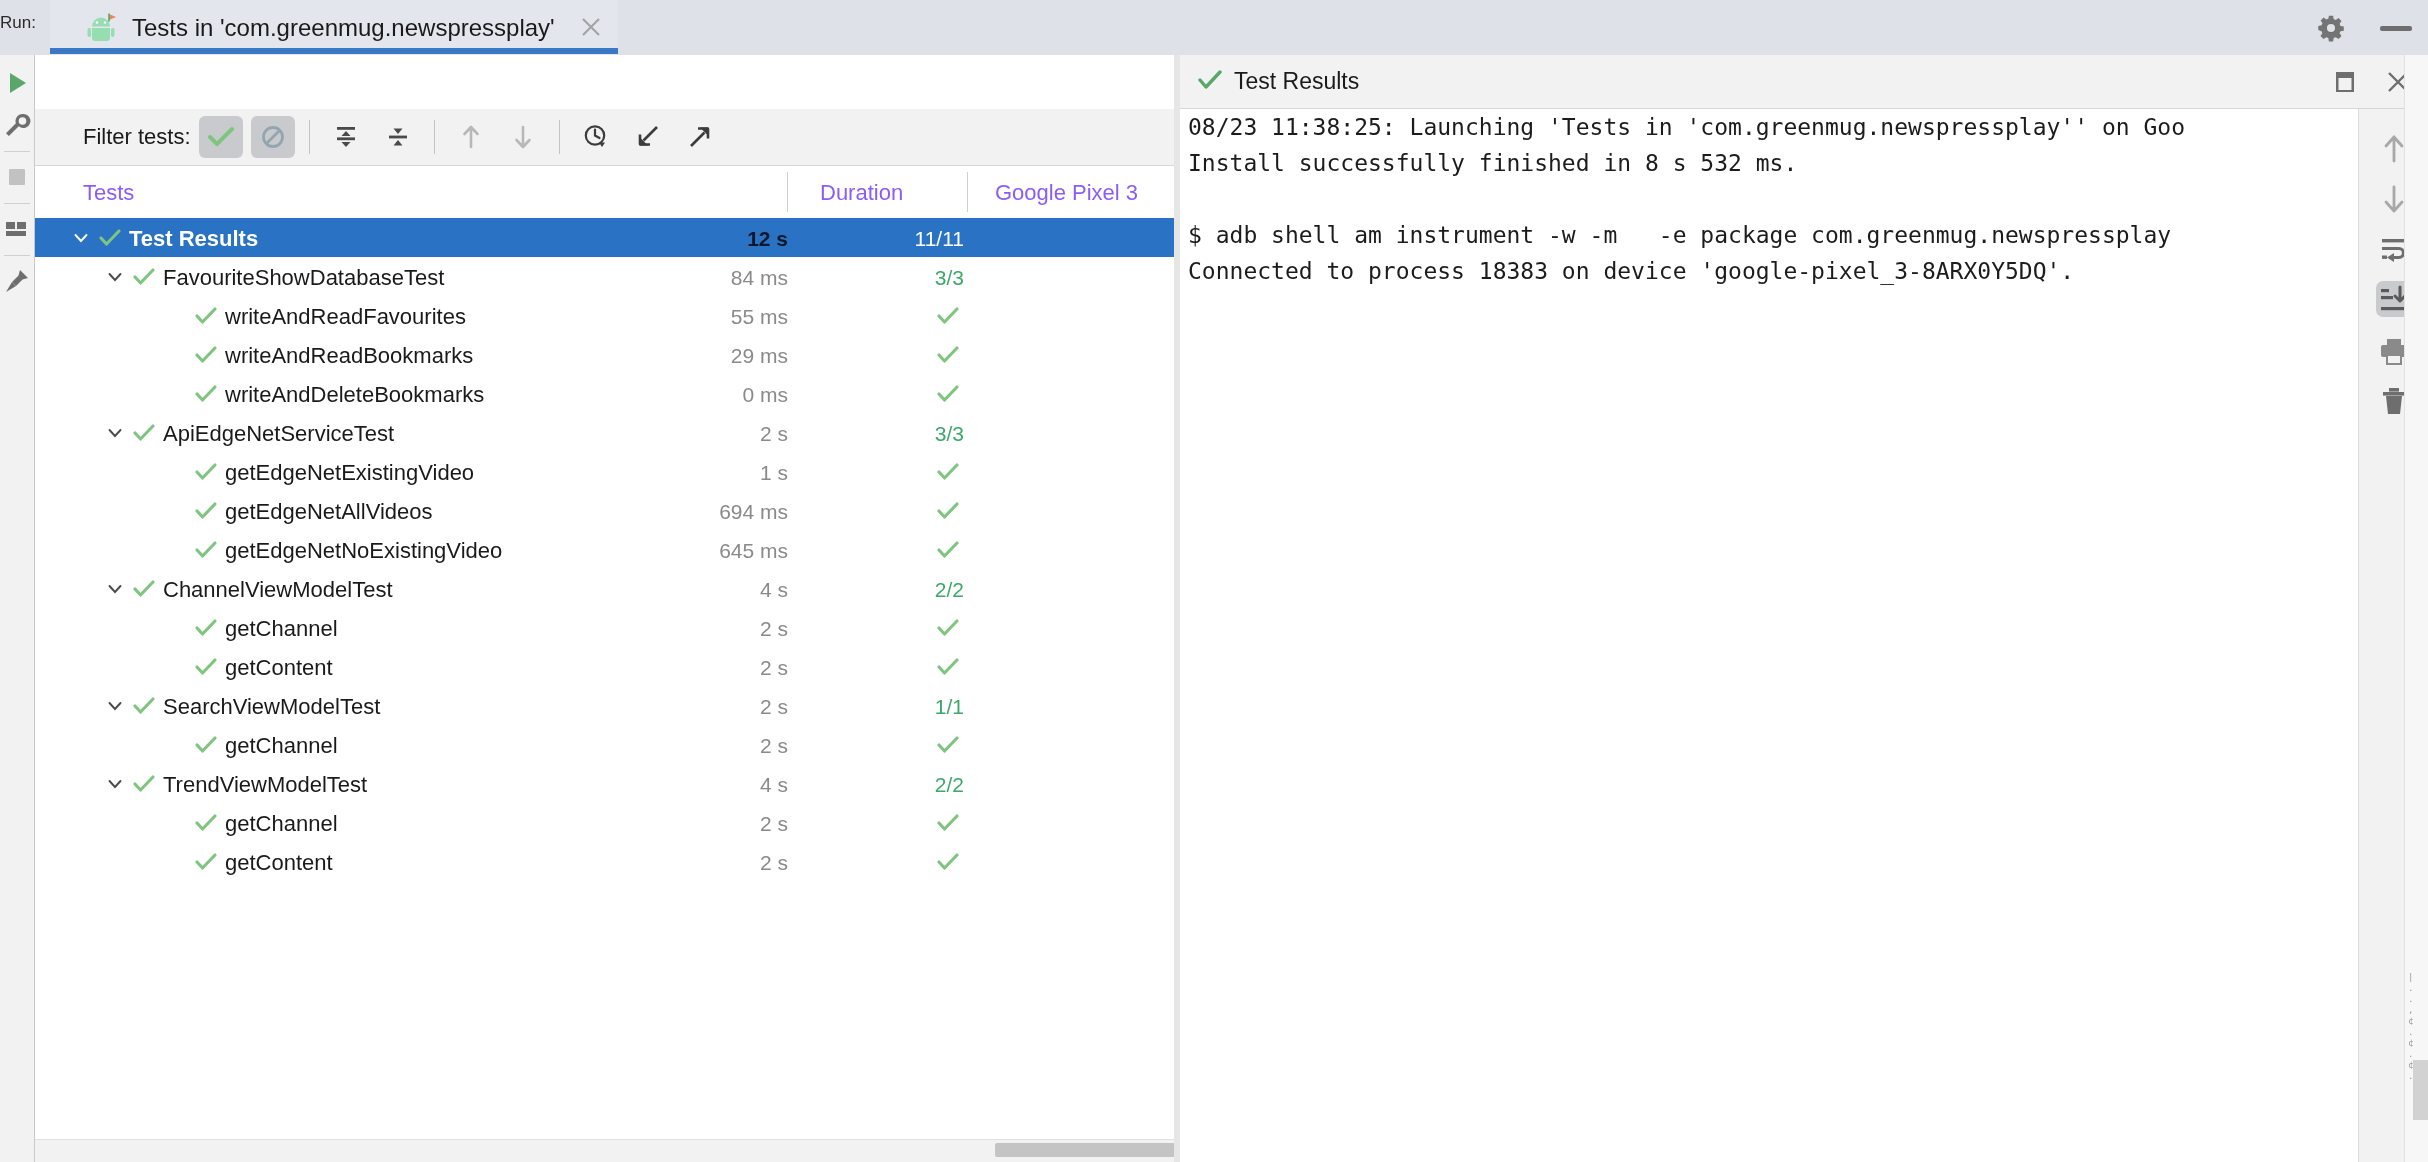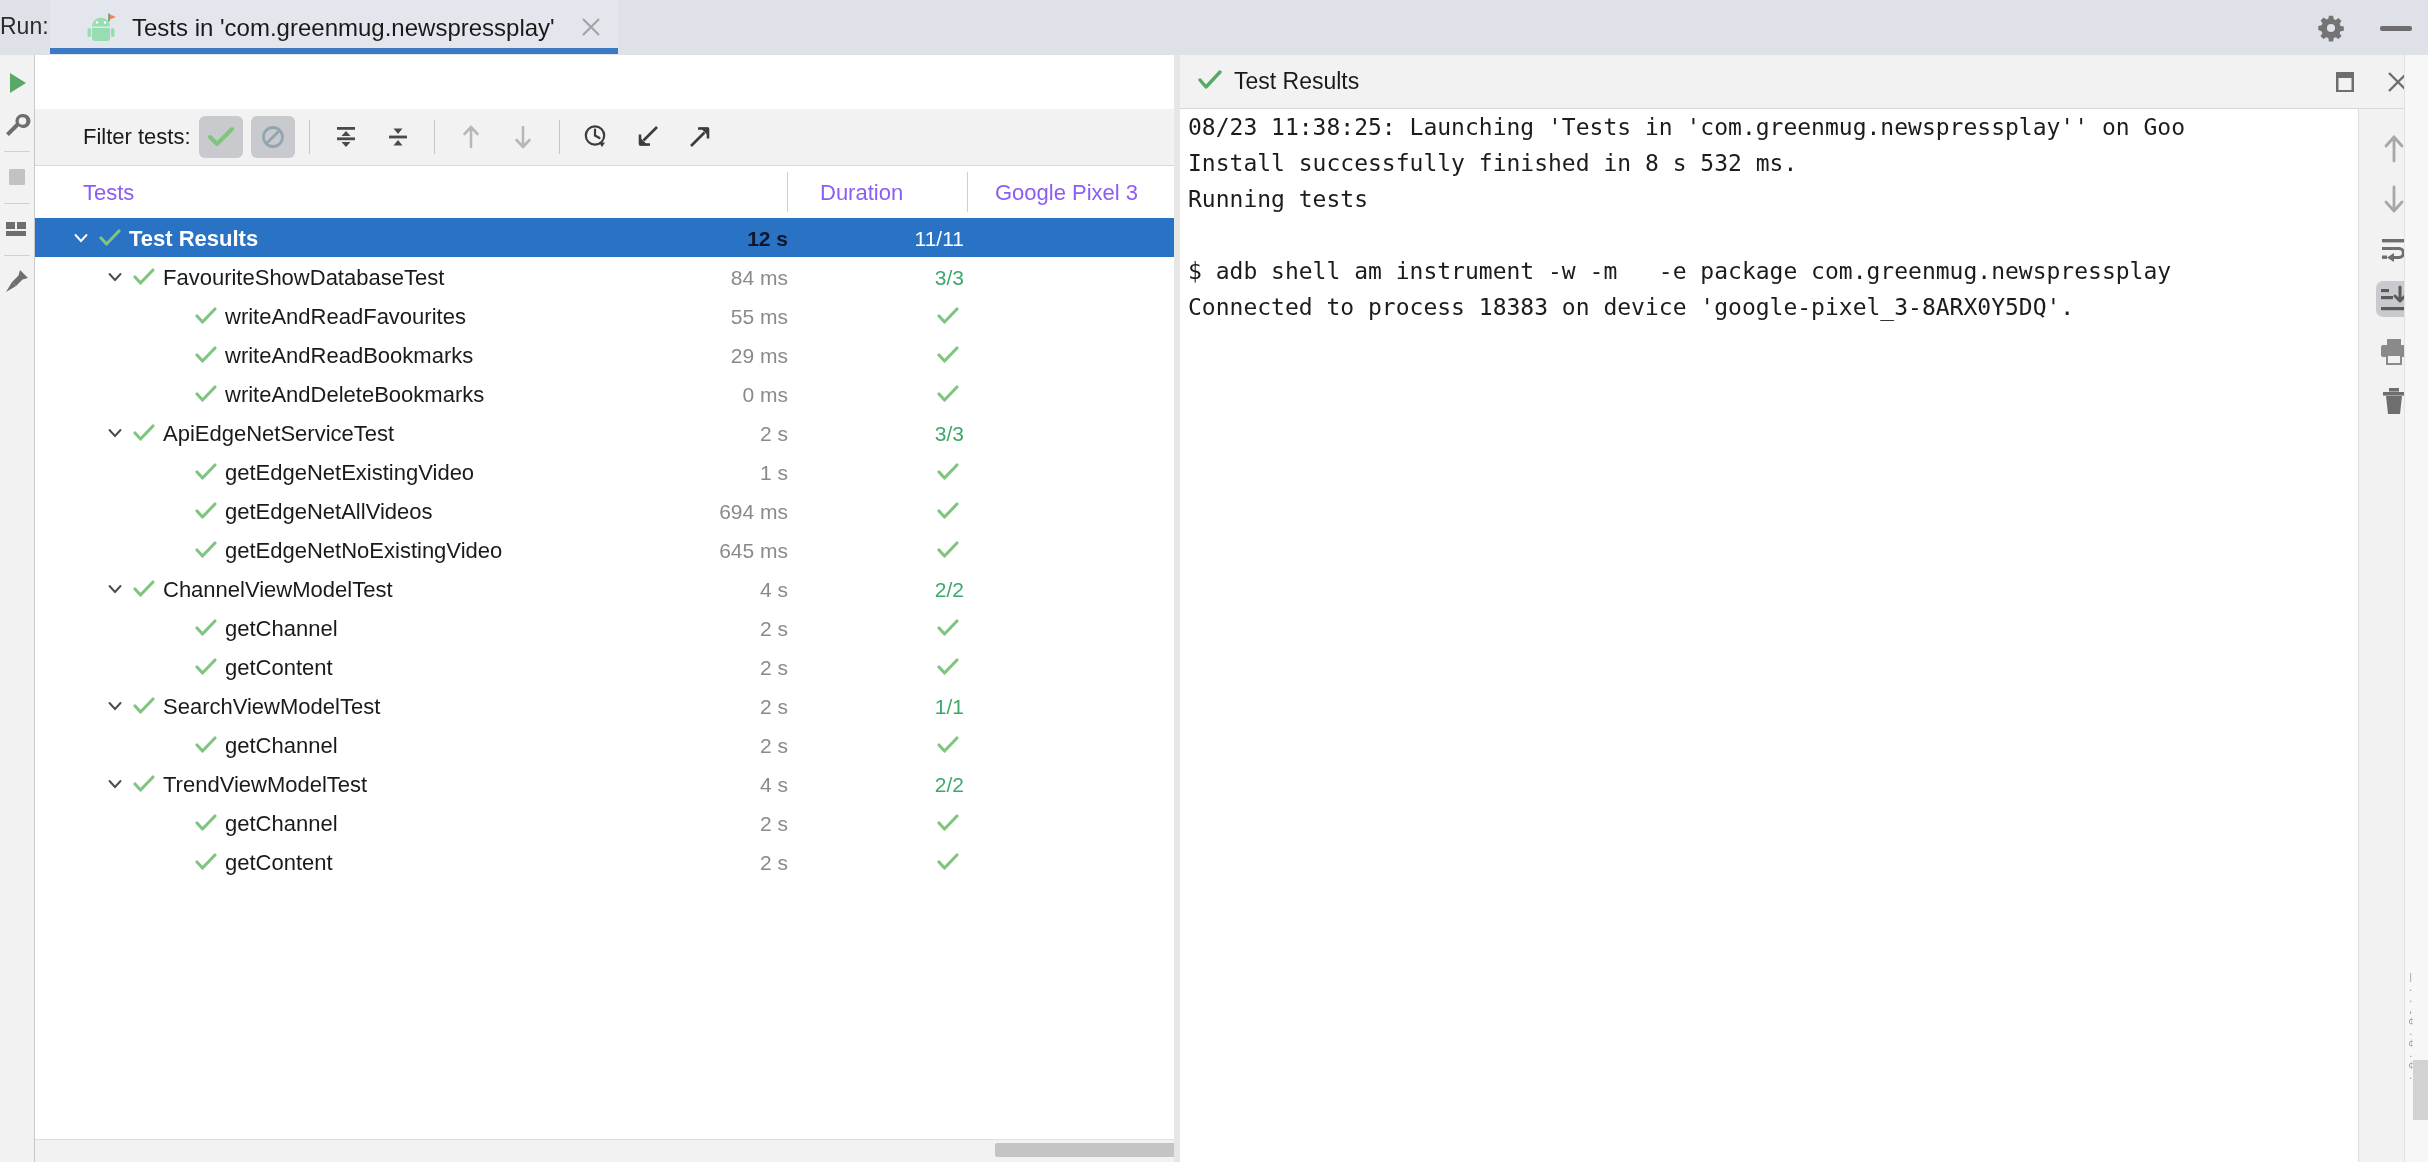--- a/index.html
+++ b/index.html
@@ -12,21 +12,21 @@
   #root{position:relative;width:2428px;height:1162px;}
 
   
   .tabstrip{
     position:absolute;left:0;top:0;width:2428px;height:55px;
     background:#dfe1e8;
     display:flex;align-items:center;
   }
   .runlabel{
     position:absolute;left:0px;top:13px;
-    font-size:23px;color:#2b2b2b;white-space:nowrap;
+    font-size:17px;color:#2b2b2b;white-space:nowrap;
   }
   .tab-active{
     position:absolute;left:50px;top:0px;width:568px;height:55px;
     background:#e4e6ee;
     display:flex;align-items:center;
   }
   .tab-under{
     position:absolute;left:50px;top:48px;width:568px;height:6px;
     background:#3b79c4;
   }
@@ -496,21 +496,20 @@
       <span class="rp-btn" style="left:1203px">
         <svg width="30" height="30" viewBox="0 0 30 30">
           <path d="M6 6 L24 24 M24 6 L6 24" stroke="#6e6e6e" stroke-width="2.4" fill="none"></path>
         </svg>
       </span>
     </div>
 
     <div class="console" id="console">
         <div class="cline">08/23 11:38:25: Launching 'Tests in 'com.greenmug.newspressplay'' on Goo</div>
         <div class="cline">Install successfully finished in 8 s 532 ms.</div>
-        <div class="cline">Running tests</div>
         <div class="cline">&nbsp;</div>
         <div class="cline">$ adb shell am instrument -w -m   -e package com.greenmug.newspressplay</div>
         <div class="cline">Connected to process 18383 on device 'google-pixel_3-8ARX0Y5DQ'.</div>
       </div>
 
     <div class="rtools">
       <span class="rt-ico" style="top:22px">
         <svg width="36" height="36" viewBox="0 0 36 36">
             <path d="M18 6 L18 30 M18 6 L10 15 M18 6 L26 15" stroke="#a8a8a8" stroke-width="2.8" fill="none" stroke-linecap="round"></path>
           </svg>

